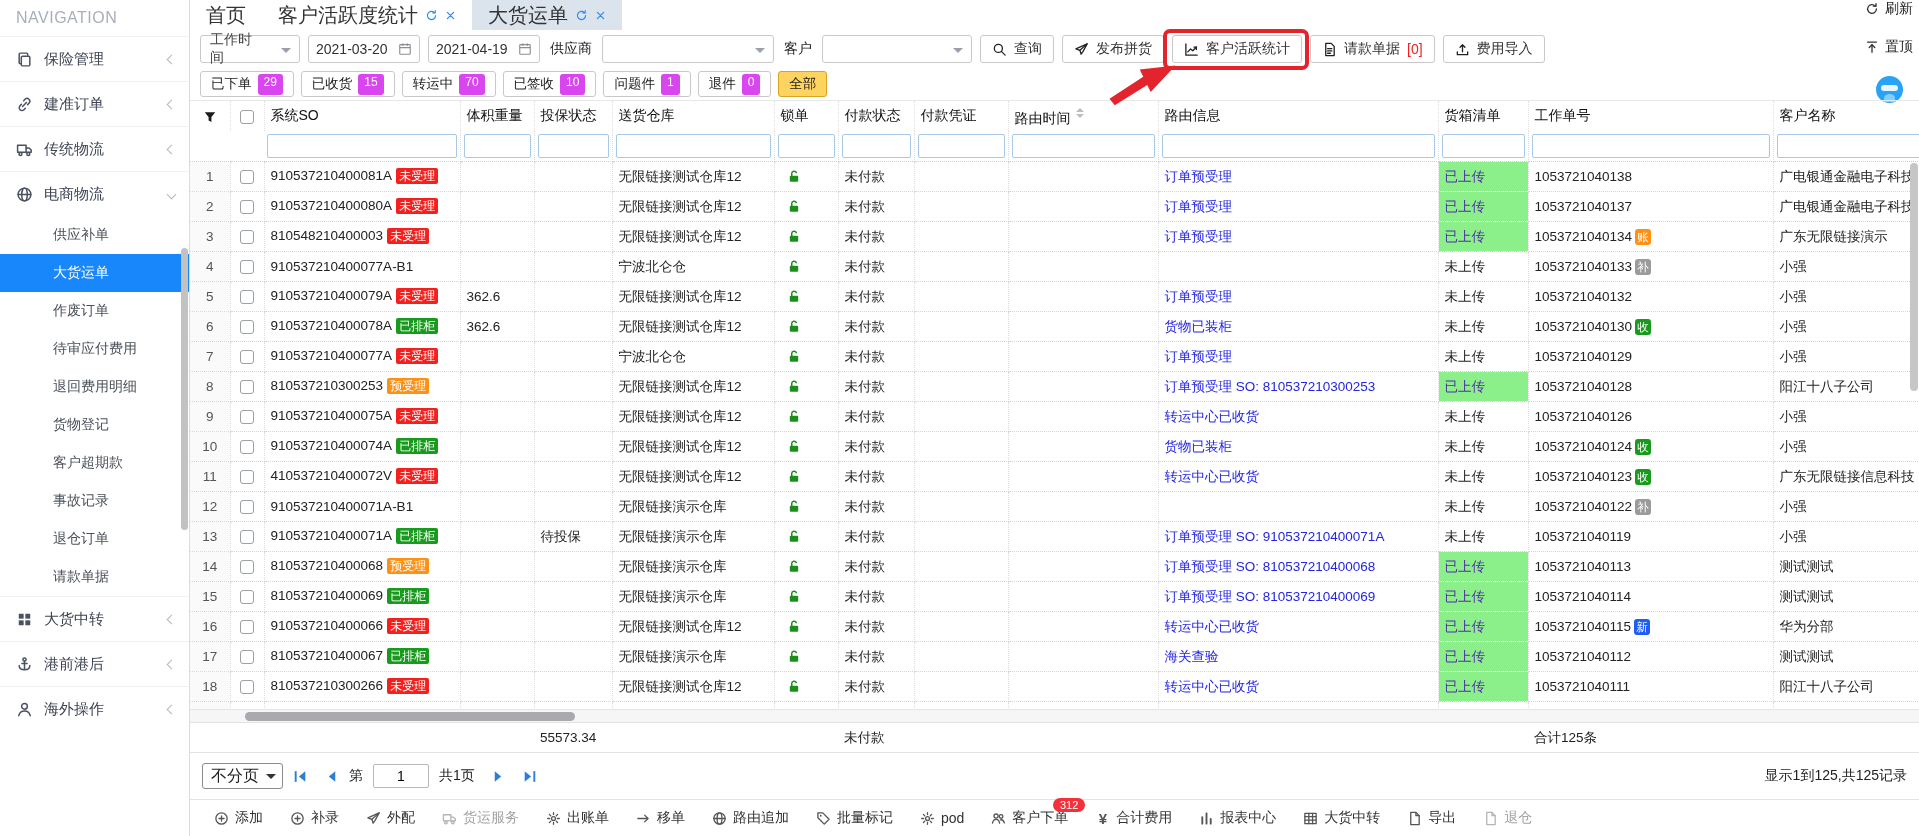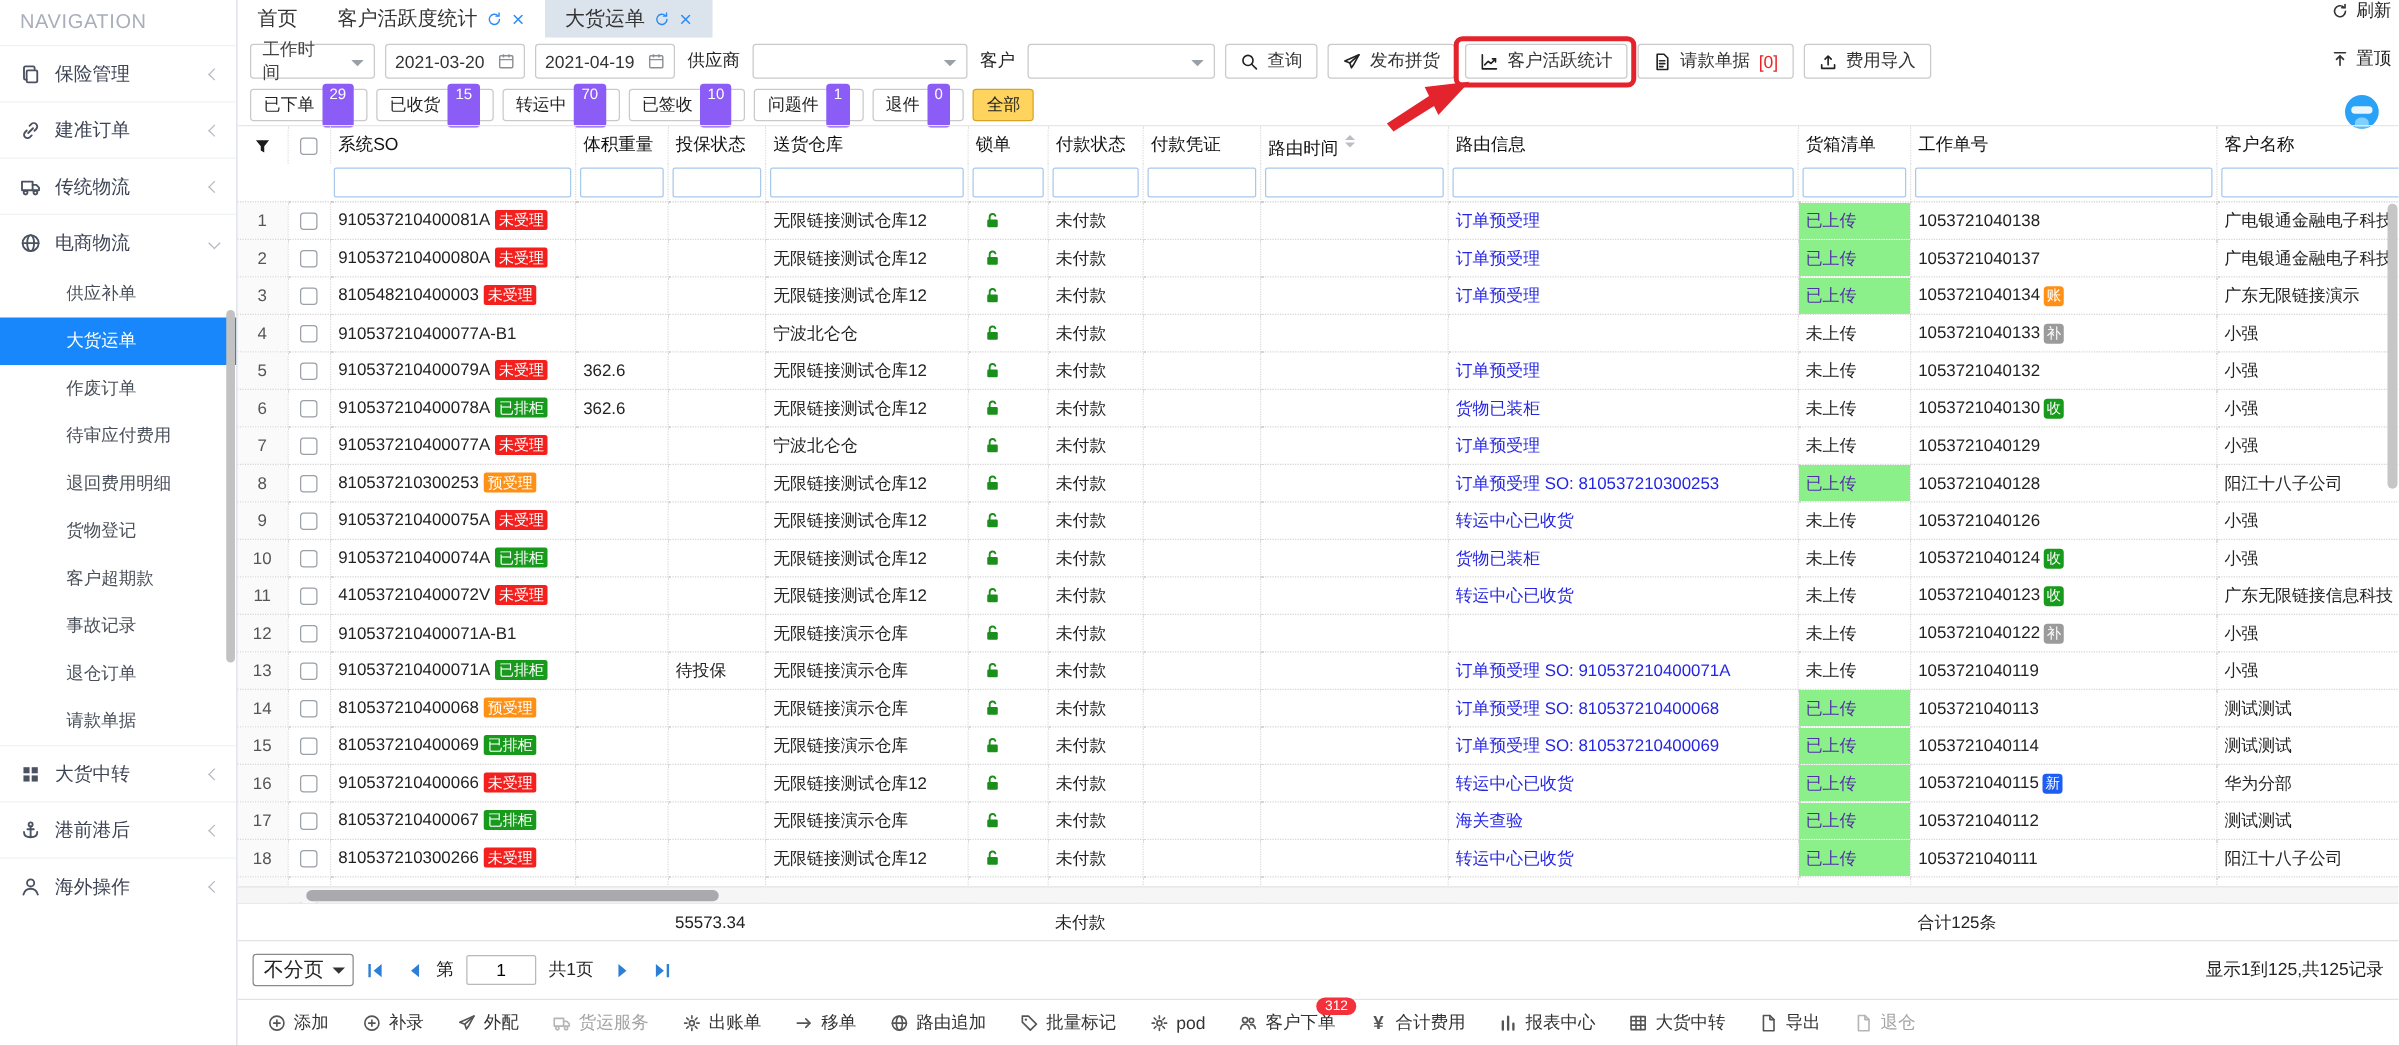--- a/index.html
+++ b/index.html
@@ -19,21 +19,21 @@
   .chev-down { transform:rotate(45deg); }
   .side-sub { height:38px; display:flex; align-items:center; padding-left:53px; color:#4a5059; font-size:14px; cursor:pointer; }
   .side-sub.active { background:#1787fb; color:#fff; }
   .side-thumb { position:absolute; right:1px; top:248px; width:7px; height:282px; background:#c2c2c2; border-radius:4px; }
 
   
   .main { flex:1; display:flex; flex-direction:column; min-width:0; }
 
   
   .tabbar { height:30px; flex:0 0 30px; display:flex; align-items:stretch; }
-  .tab { display:flex; align-items:center; gap:7px; padding:0 16px; font-size:16px; color:#333; cursor:pointer; }
+  .tab { display:flex; align-items:center; gap:7px; padding:0 16px; font-size:20px; color:#333; cursor:pointer; }
   .tab.active { background:#dbe3ec; }
   .tab .t-ic { width:13px; height:13px; color:#2c8cf4; }
   .tab .t-ic svg { width:100%; height:100%; display:block; }
   .tab-actions { margin-left:auto; display:flex; align-items:center; gap:20px; padding-right:6px;flex-direction:column; }
   .tb-btn { display:flex; align-items:center; gap:6px; font-size:14px; color:#222; cursor:pointer; }
   .tb-btn .b-ic { width:14px; height:14px; color:#333; }
   .tb-btn .b-ic svg { width:100%; height:100%; display:block; }
   .avatar { width:27px; height:27px; border-radius:50%; background:#2aa2f6; position:relative; overflow:hidden; cursor:pointer; flex:0 0 27px; }
   .avatar::before { content:""; position:absolute; left:5px; top:9px; width:17px; height:6px; background:#fff; border-radius:3px; opacity:.9; }
   .avatar::after { content:""; position:absolute; left:8px; top:18px; width:11px; height:8px; background:#7fd0ff; border-radius:50% 50% 0 0; }
@@ -54,21 +54,21 @@
   .tbtn .b-ic { width:15px; height:15px; color:#222; }
   .tbtn .b-ic svg { width:100%; height:100%; display:block; }
   .tbtn .suffix { color:#e22; }
   .annot-wrap { position:relative; display:flex;border-radius:12px; }
   .red-ring { position:absolute; left:-9px; top:-6px; right:-7px; bottom:-7px; border:4px solid #e3242c; border-radius:7px; pointer-events:none; z-index:6; }
   .annot-arrow { position:absolute; left:-74px; top:16px; width:86px; height:56px; z-index:6; pointer-events:none; }
 
   
   .statusrow { height:32px; flex:0 0 32px; display:flex; align-items:center; gap:7px; padding:0 10px; }
   .sbtn { height:26px; border:1px solid #c9c9c9; border-radius:3px; background:#fff; display:flex; align-items:center; gap:6px; padding:0 10px; font-size:13.5px; color:#222; cursor:pointer; }
-  .sbtn .cnt { background:#8b5cf6; color:#fff; border-radius:3px; font-size:12px; padding:0 6px; height:35px; line-height:17px; }
+  .sbtn .cnt { background:#d946ef; color:#fff; border-radius:3px; font-size:12px; padding:0 6px; height:21px; line-height:17px; }
   .sbtn.all-active { background:#fed45f; border-color:#d8a423; }
 
   
   .gridwrap { flex:1 1 auto; min-height:0; position:relative; overflow:hidden; border-top:1px solid #e7e7e7; }
   table.grid { border-collapse:collapse; table-layout:fixed; }
   .grid th { font-weight:normal; text-align:left; font-size:14px; color:#111; padding:3px 6px; height:26px; white-space:nowrap; overflow:hidden; border-right:1px dotted #e0e0e0; }
   .grid td { height:30px; padding:0 6px; font-size:13.5px; white-space:nowrap; overflow:hidden; border-right:1px dotted #dcdcdc; border-bottom:1px dotted #d6d6d6; }
   .grid tr.filter td { padding:3px 3px; border-bottom:1px dotted #cfcfcf; }
   .grid tr.filter input { width:100%; height:24px; border:1px solid #a9c9ea; border-radius:2px; outline:none; padding:0 4px; font-size:13px; }
   td.cnum { text-align:center; color:#555; background:#fafafa; }

